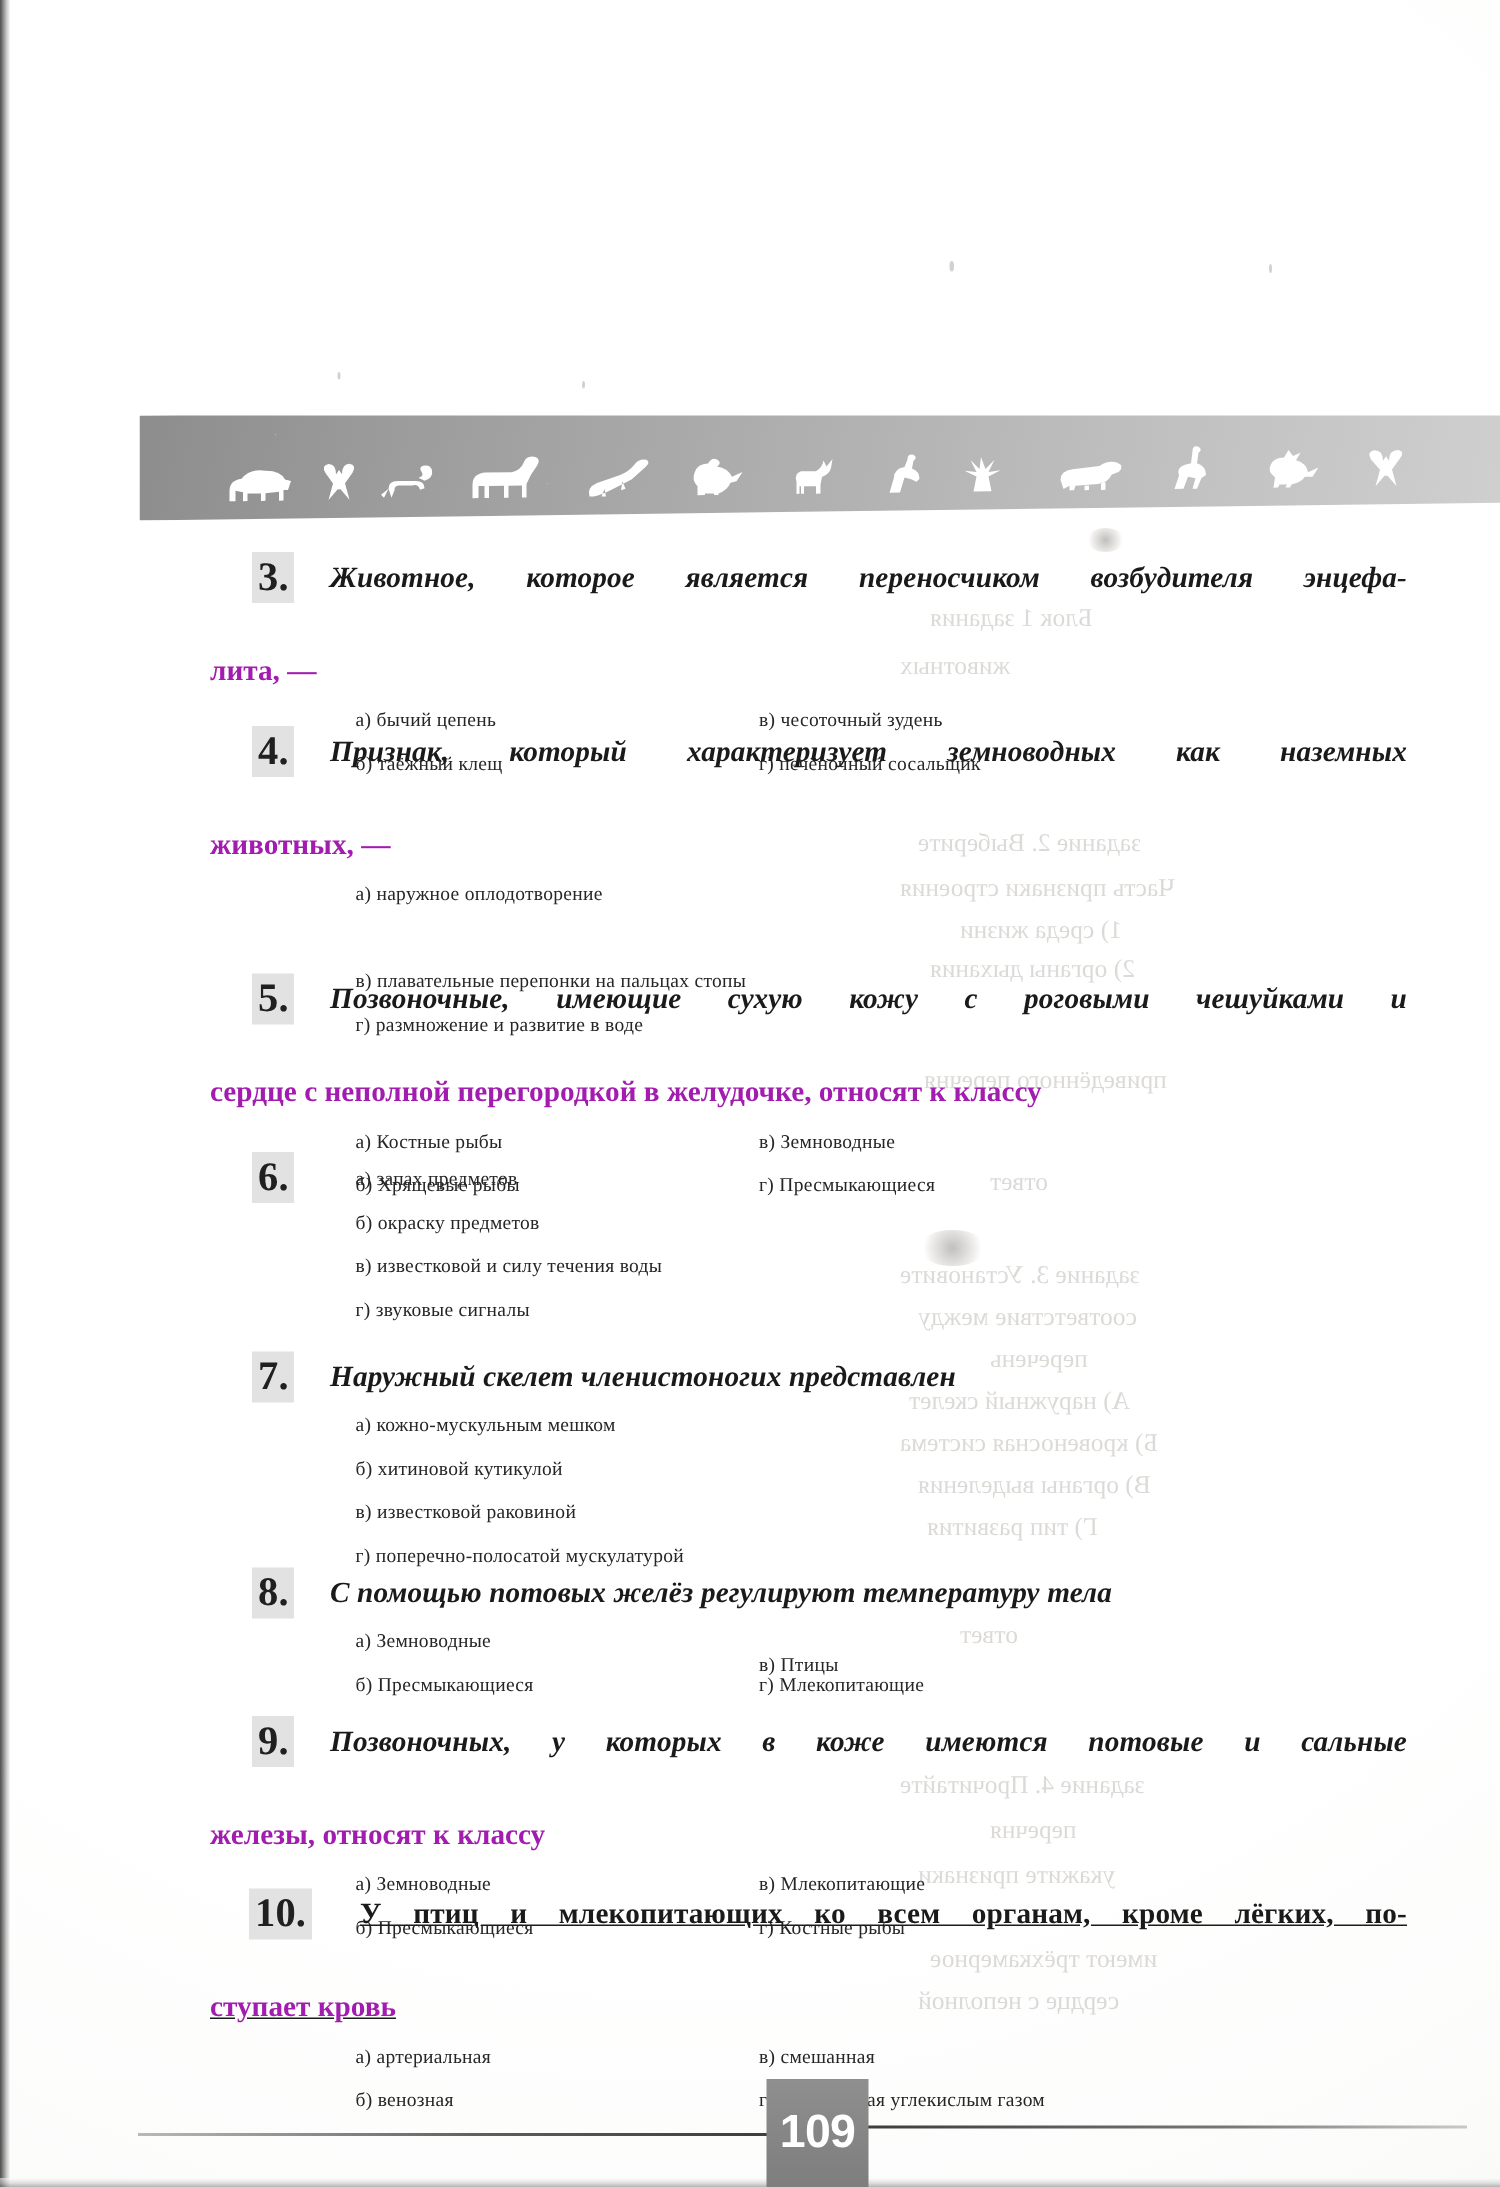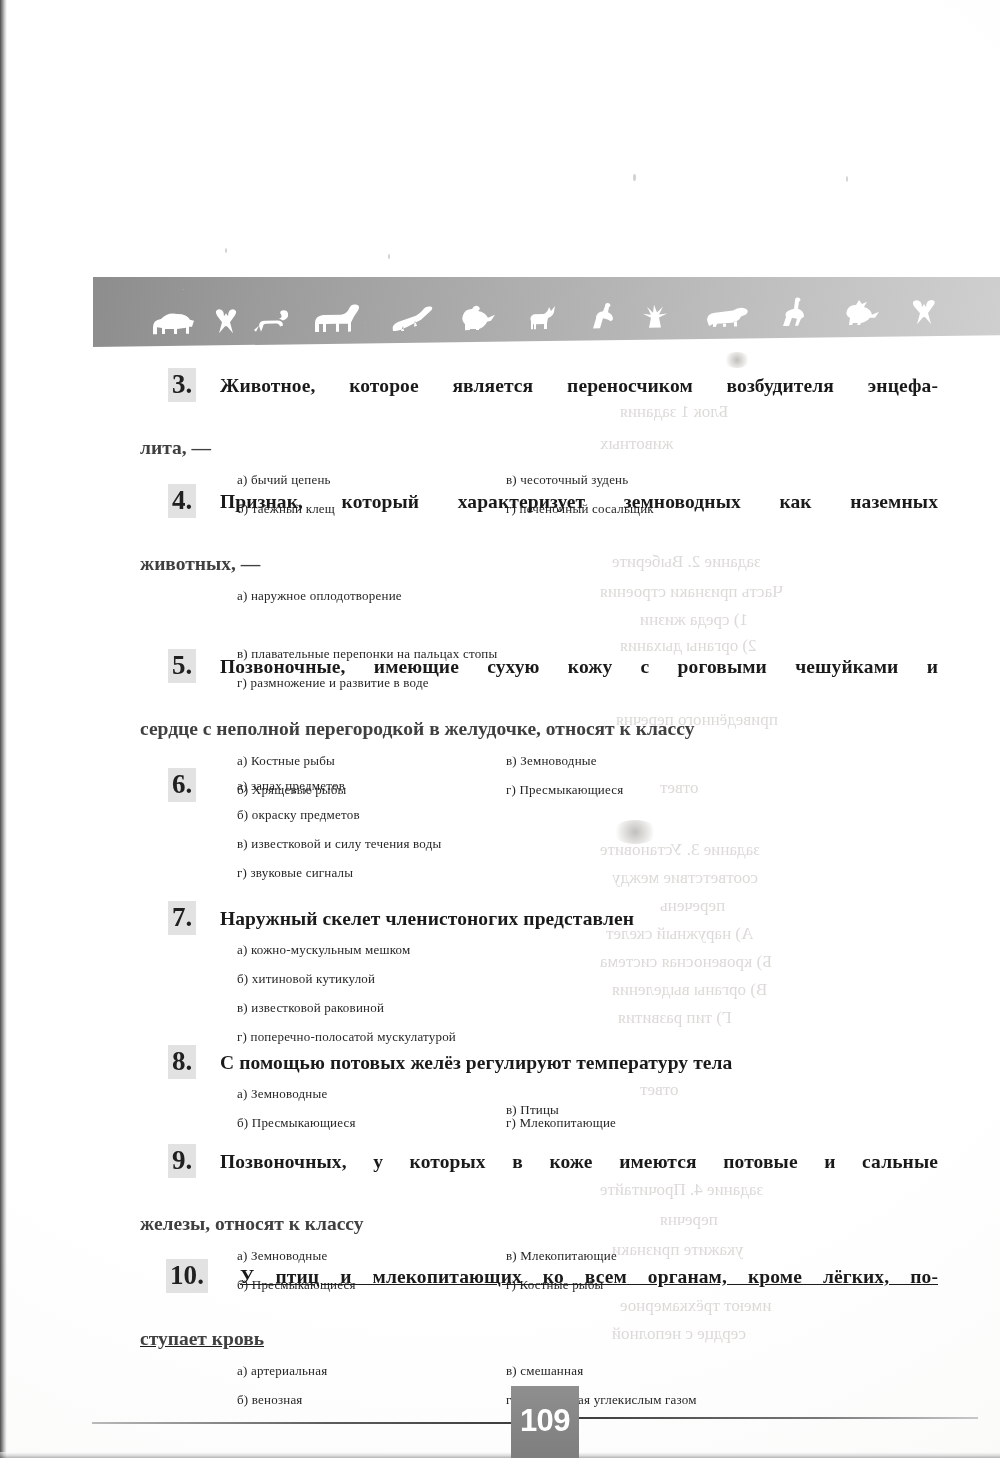--- a/index.html
+++ b/index.html
@@ -76,27 +76,27 @@
   .q-num{
     position:absolute;left:168px;top:-2px;
     font-size:27px;font-weight:bold;line-height:1;
     color:#202020;
     background:#e2e2e2;
     padding:3px 4px 4px 4px;
     font-family:"Liberation Serif","DejaVu Serif",serif;
   }
   .q-num.wide{left:166px;}
   .q-title{display:inline;}
-  .q-title.indent{padding-left:52px;}
+  .q-title.indent{padding-left:52px;font-style:italic;}
   .q-title.indent-wide{padding-left:72px;}
 
   .q-cont{
     padding-left:140px;padding-right:62px;
     font-size:19.5px;font-weight:bold;line-height:31px;
-    color:#404040;
+    color:#a21caf;
   }
 
   
   .opts{position:relative;margin-top:2px;}
   .opt{
     position:absolute;
     font-size:13px;font-weight:normal;line-height:29px;
     color:#262626;
     white-space:nowrap;
     letter-spacing:.2px;

